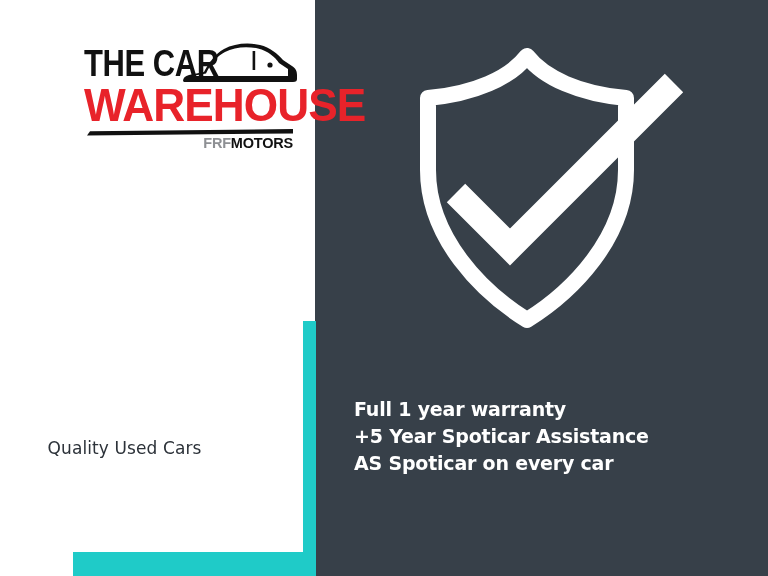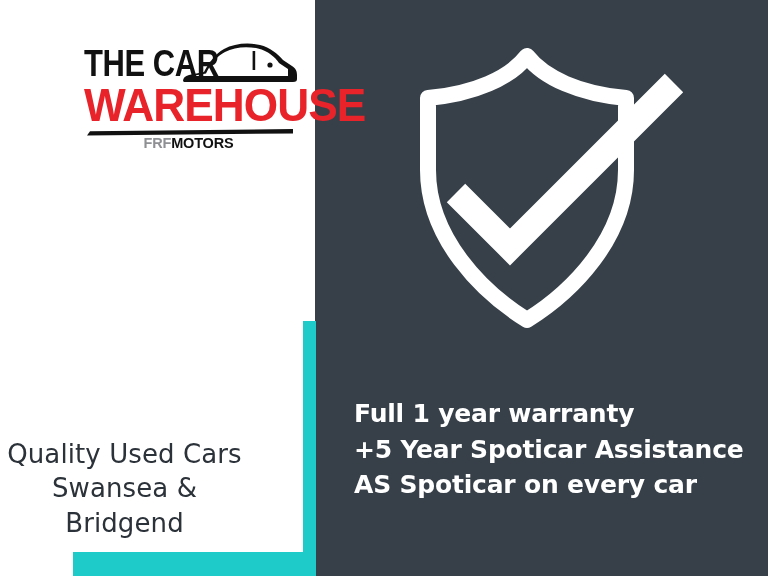--- a/index.html
+++ b/index.html
@@ -78,58 +78,58 @@
   }
   .logo-rule {
     position:absolute;
     left:3px; top:91px;
     width:206px; height:7px;
   }
   .logo-line3 {
     position:absolute;
     left:0px; top:98px;
     width:209px;
-    text-align:center;
+    text-align:right;
     font-size:14.5px;
     font-weight:bold;
     letter-spacing:-0.2px;
     line-height:1;
     white-space:nowrap;
   }
   .logo-frf { color:#8e9094; }
   .logo-motors { color:#111111; }
 
   
   .tagline {
     position:absolute;
     left:0px; top:437px;
     width:249px;
     text-align:center;
     color:#2c3239;
-    font-size:26px;
+    font-size:17px;
     line-height:1.32;
     font-family:"DejaVu Sans", sans-serif;
     font-weight:400;
     letter-spacing:0.1px;
   }
 
   
   .shield-wrap {
     position:absolute;
     left:398px; top:42px;
     width:290px; height:290px;
   }
 
   
   .headline {
     position:absolute;
     left:354px; top:396px;
     width:400px;
     color:#ffffff;
-    font-size:25px;
+    font-size:19px;
     font-weight:bold;
     line-height:1.42;
     letter-spacing:-0.2px;
     font-family:"DejaVu Sans","Liberation Sans", sans-serif;
     white-space:nowrap;
   }
 </style>
 </head>
 <body>
 
@@ -158,21 +158,20 @@
       <polygon points="0,6.4 3,2.2 206,0 206,4.4" fill="#111111"></polygon>
     </svg>
 
     <div class="logo-line3">
       <span class="logo-frf">FRF</span><span class="logo-motors">MOTORS</span>
     </div>
   </div>
 
   <div class="tagline">
     <div>Quality Used Cars</div>
-    <div>Swansea &amp; Bridgend</div>
   </div>
 
   <svg class="shield-wrap" viewBox="0 0 290 290" aria-hidden="true">
 
     <path d="M129 14
              C112 36 76 52 30 56
              L30 128
              C30 196 84 250 129 278
              C174 250 228 196 228 128
              L228 56

